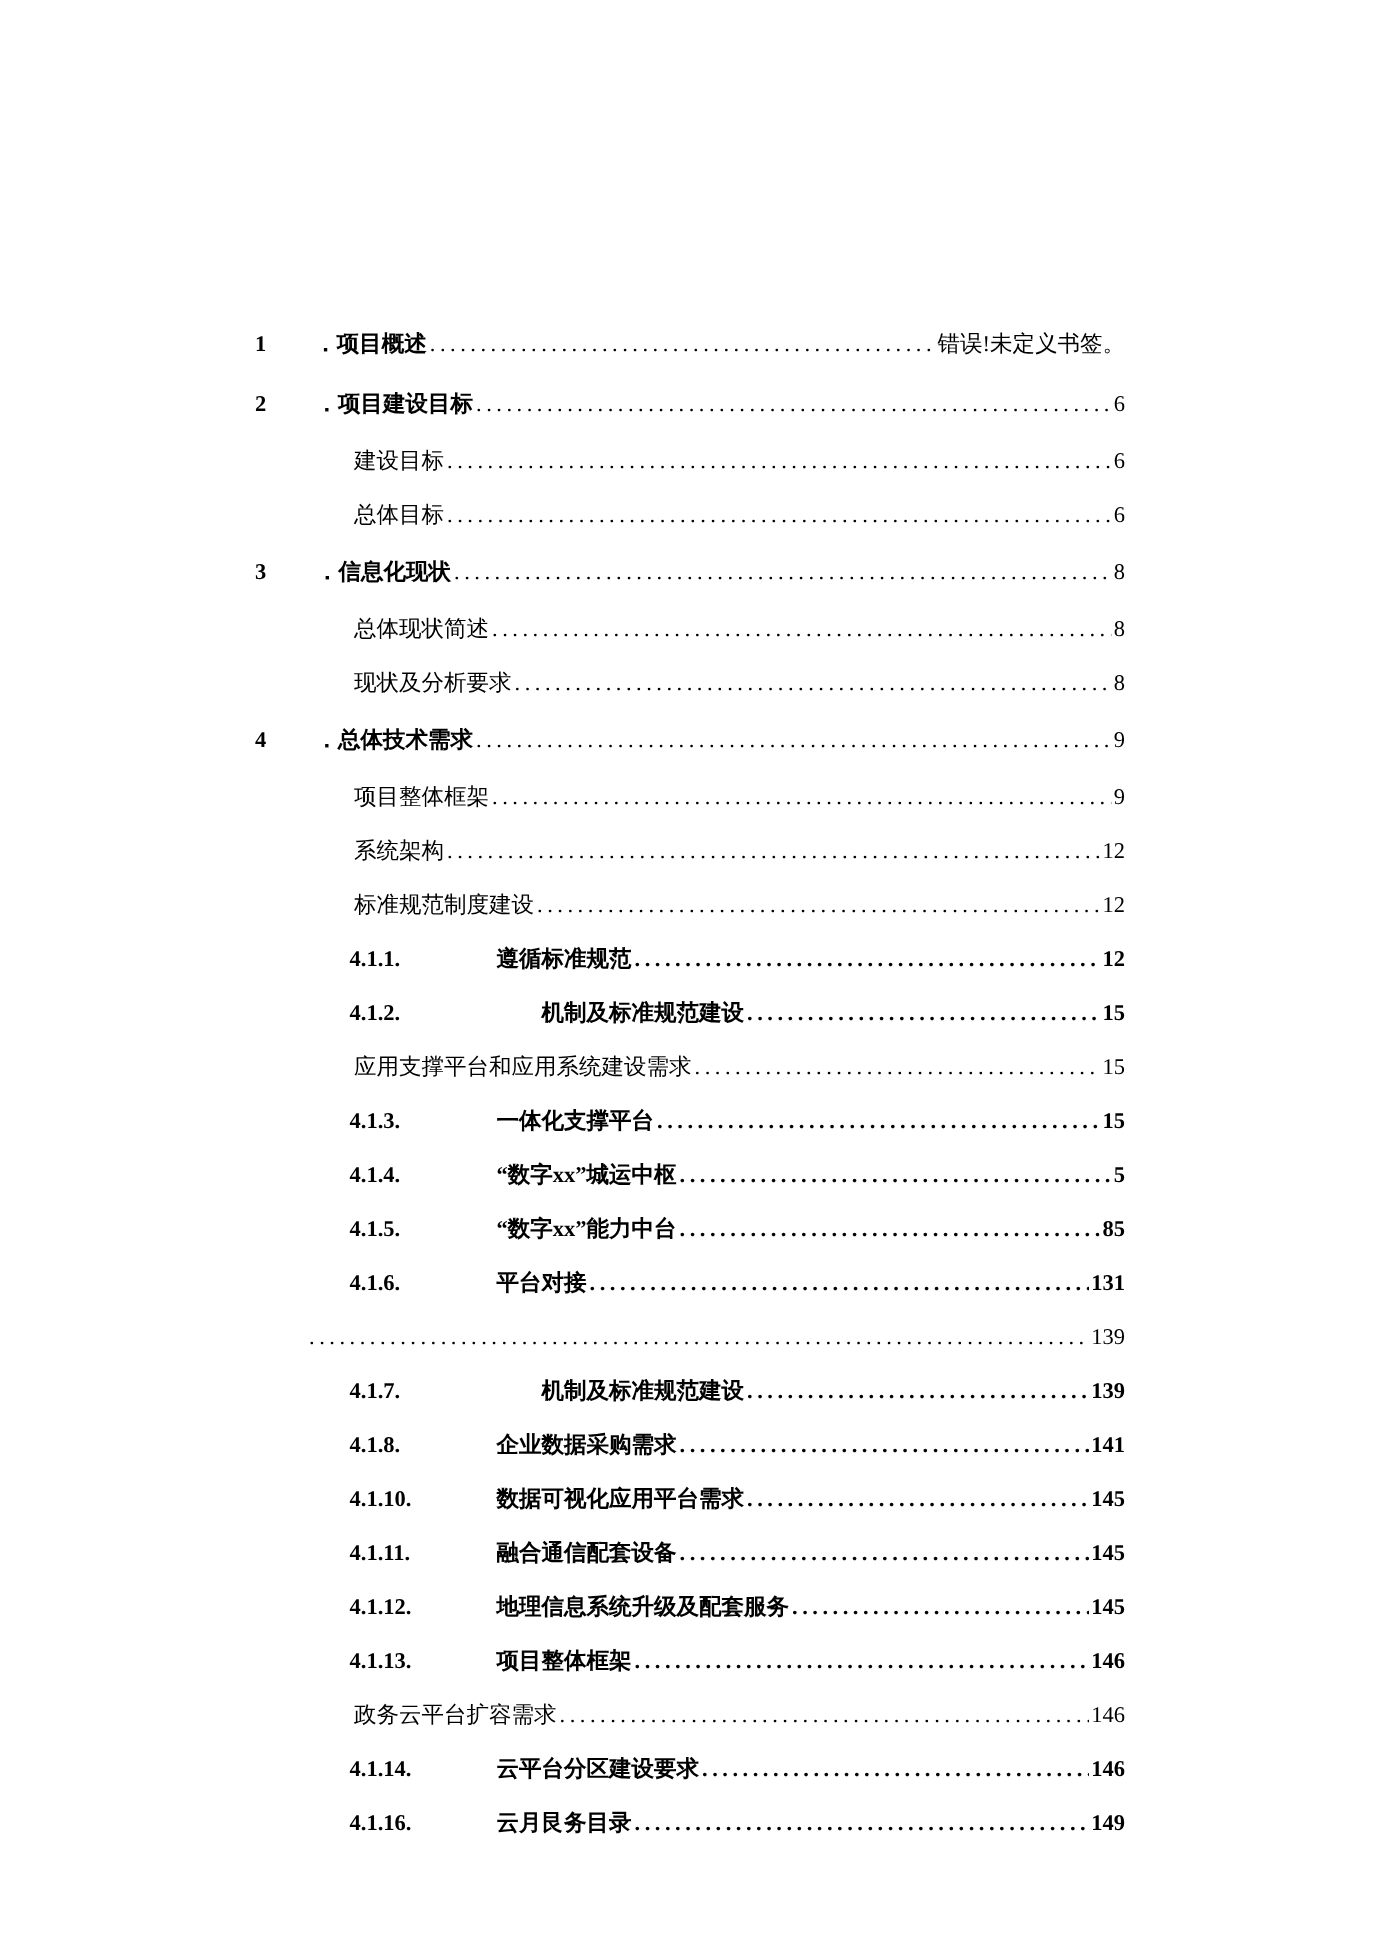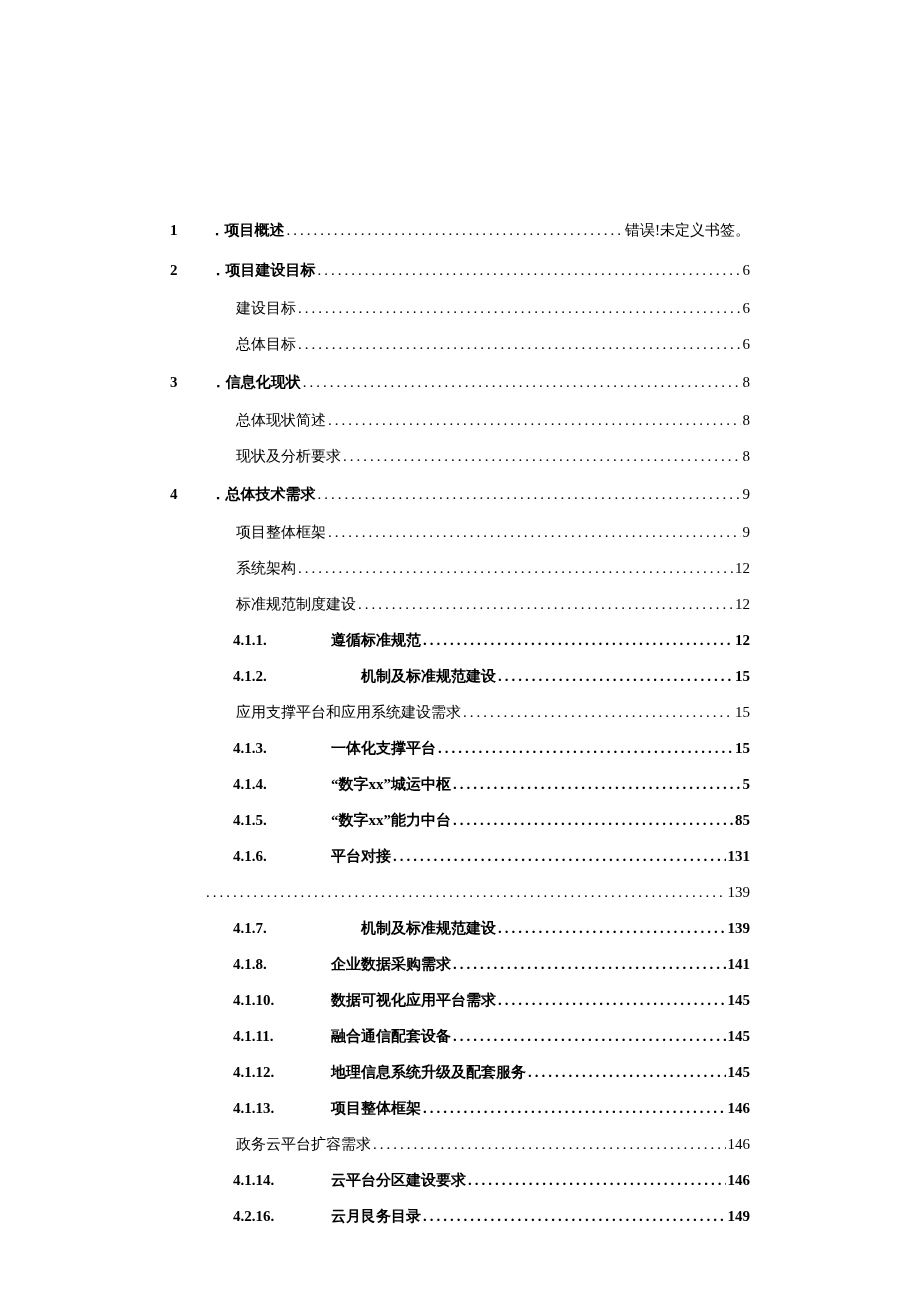--- a/index.html
+++ b/index.html
@@ -228,19 +228,19 @@
         <span class="leader"></span>
         <span class="page-no">146</span>
       </div>
       <div class="toc-line level-3">
         <span class="toc-num">4.1.14.</span>
         <span class="toc-label">云平台分区建设要求</span>
         <span class="leader"></span>
         <span class="page-no">146</span>
       </div>
       <div class="toc-line level-3">
-        <span class="toc-num">4.2.16.</span>
+        <span class="toc-num">4.1.16.</span>
         <span class="toc-label">云月艮务目录</span>
         <span class="leader"></span>
         <span class="page-no">149</span>
       </div>
     </div>
 </div>
 
 </body></html>

